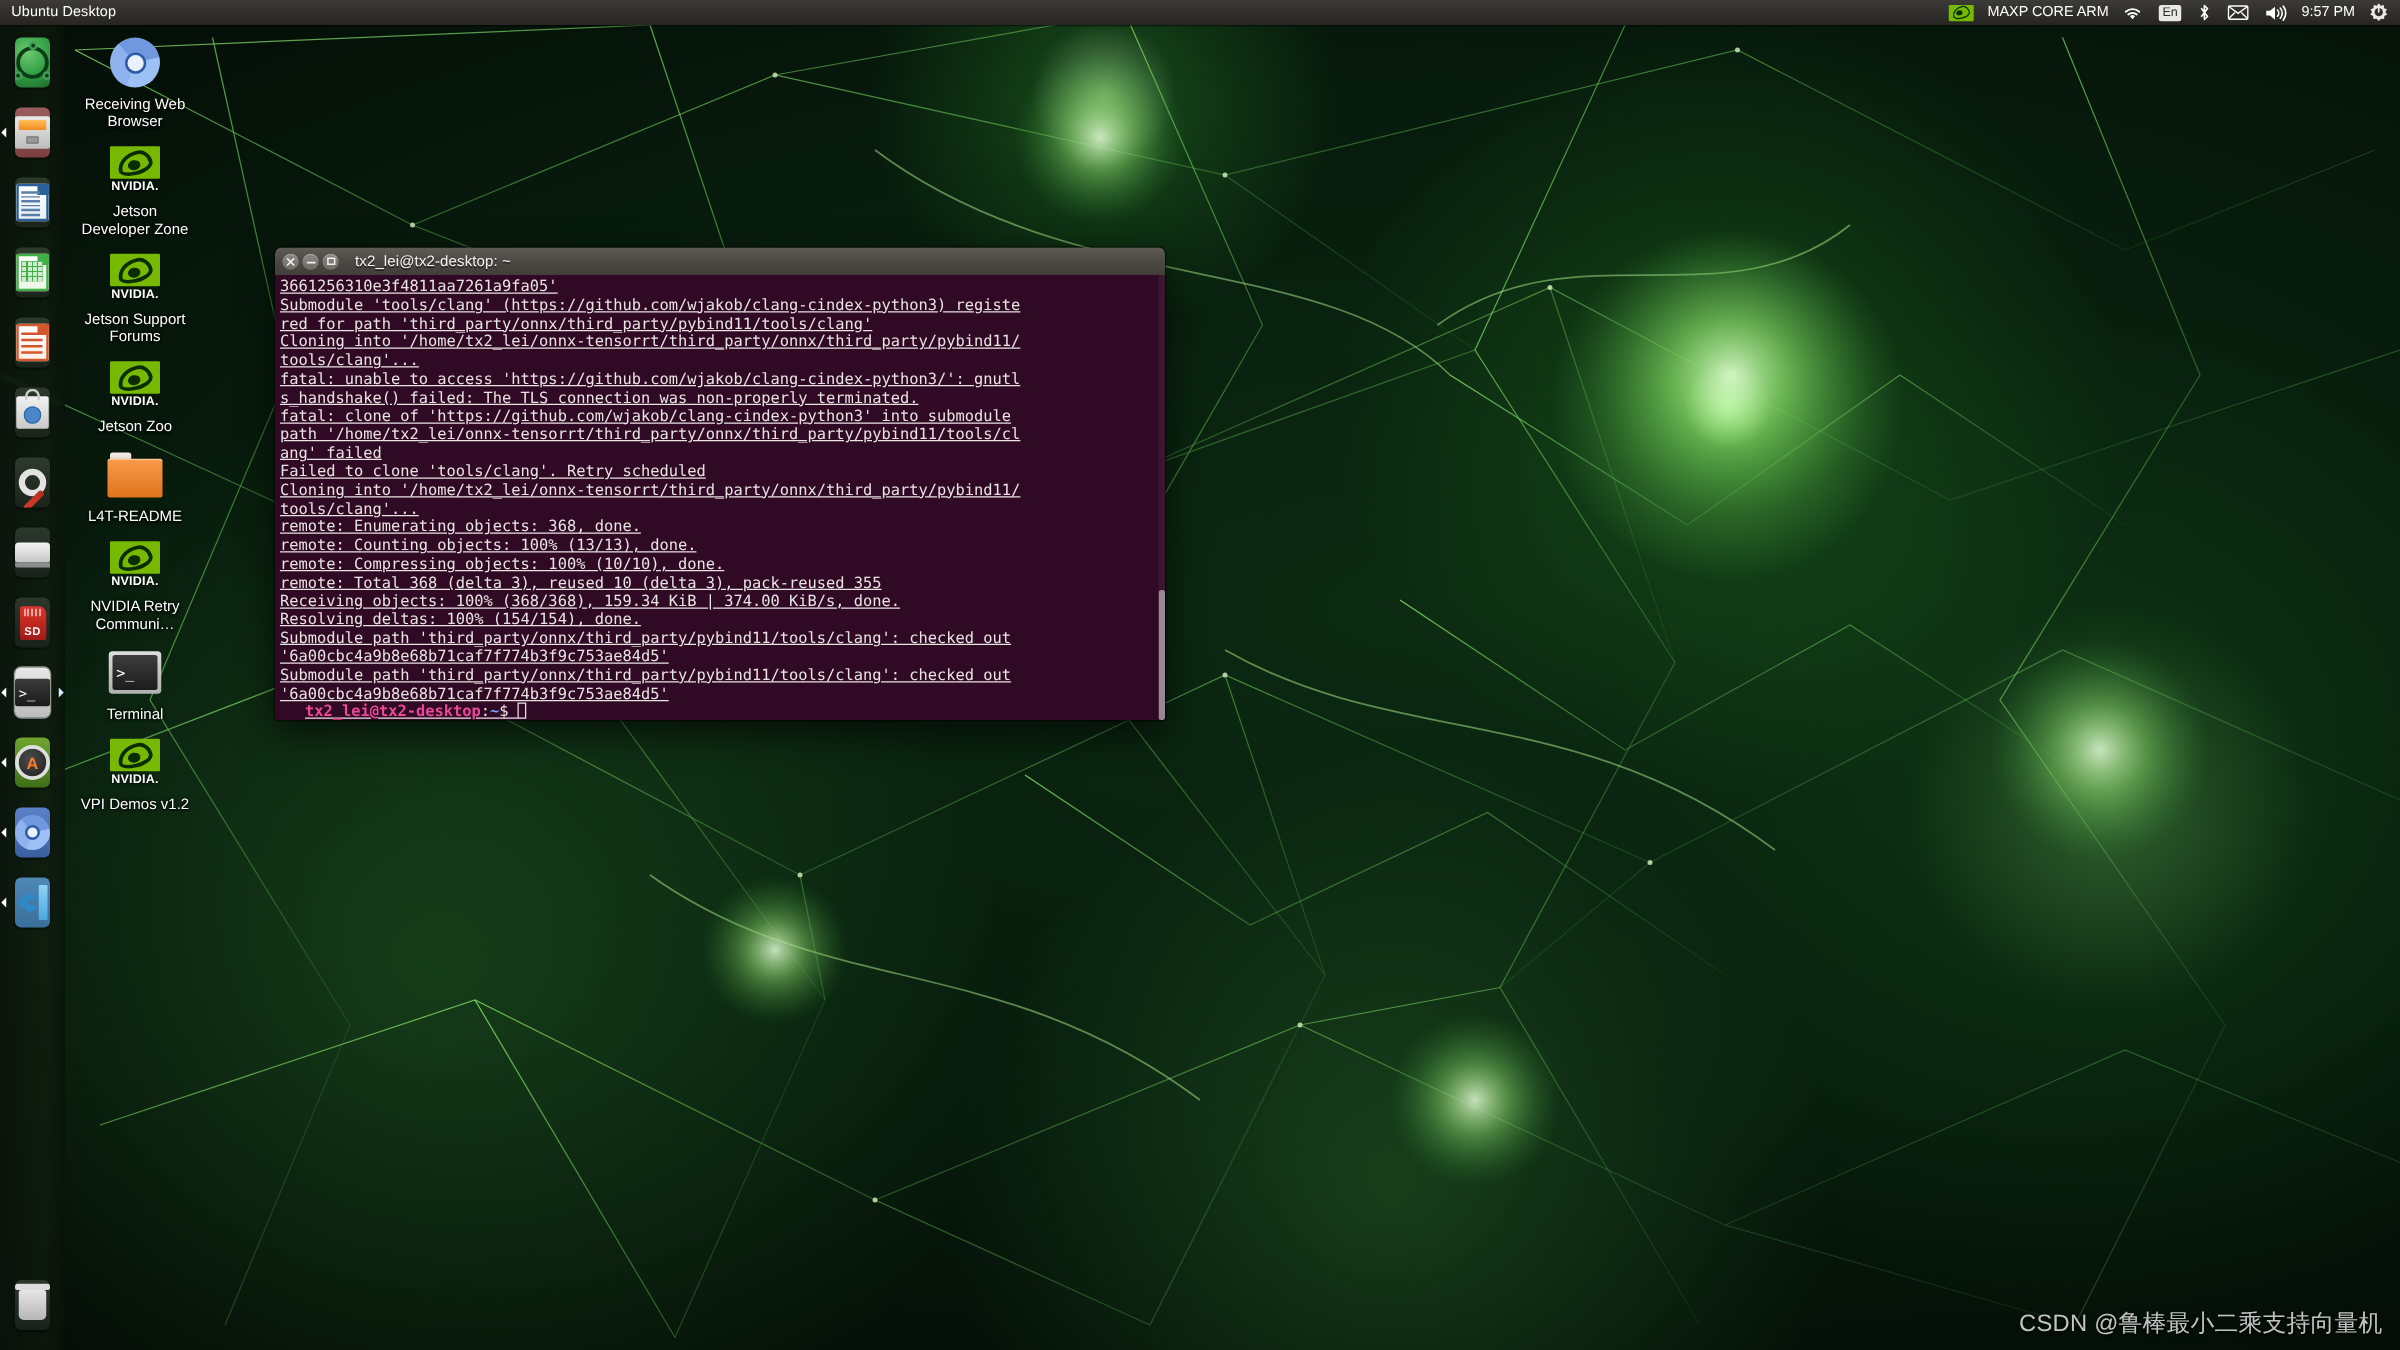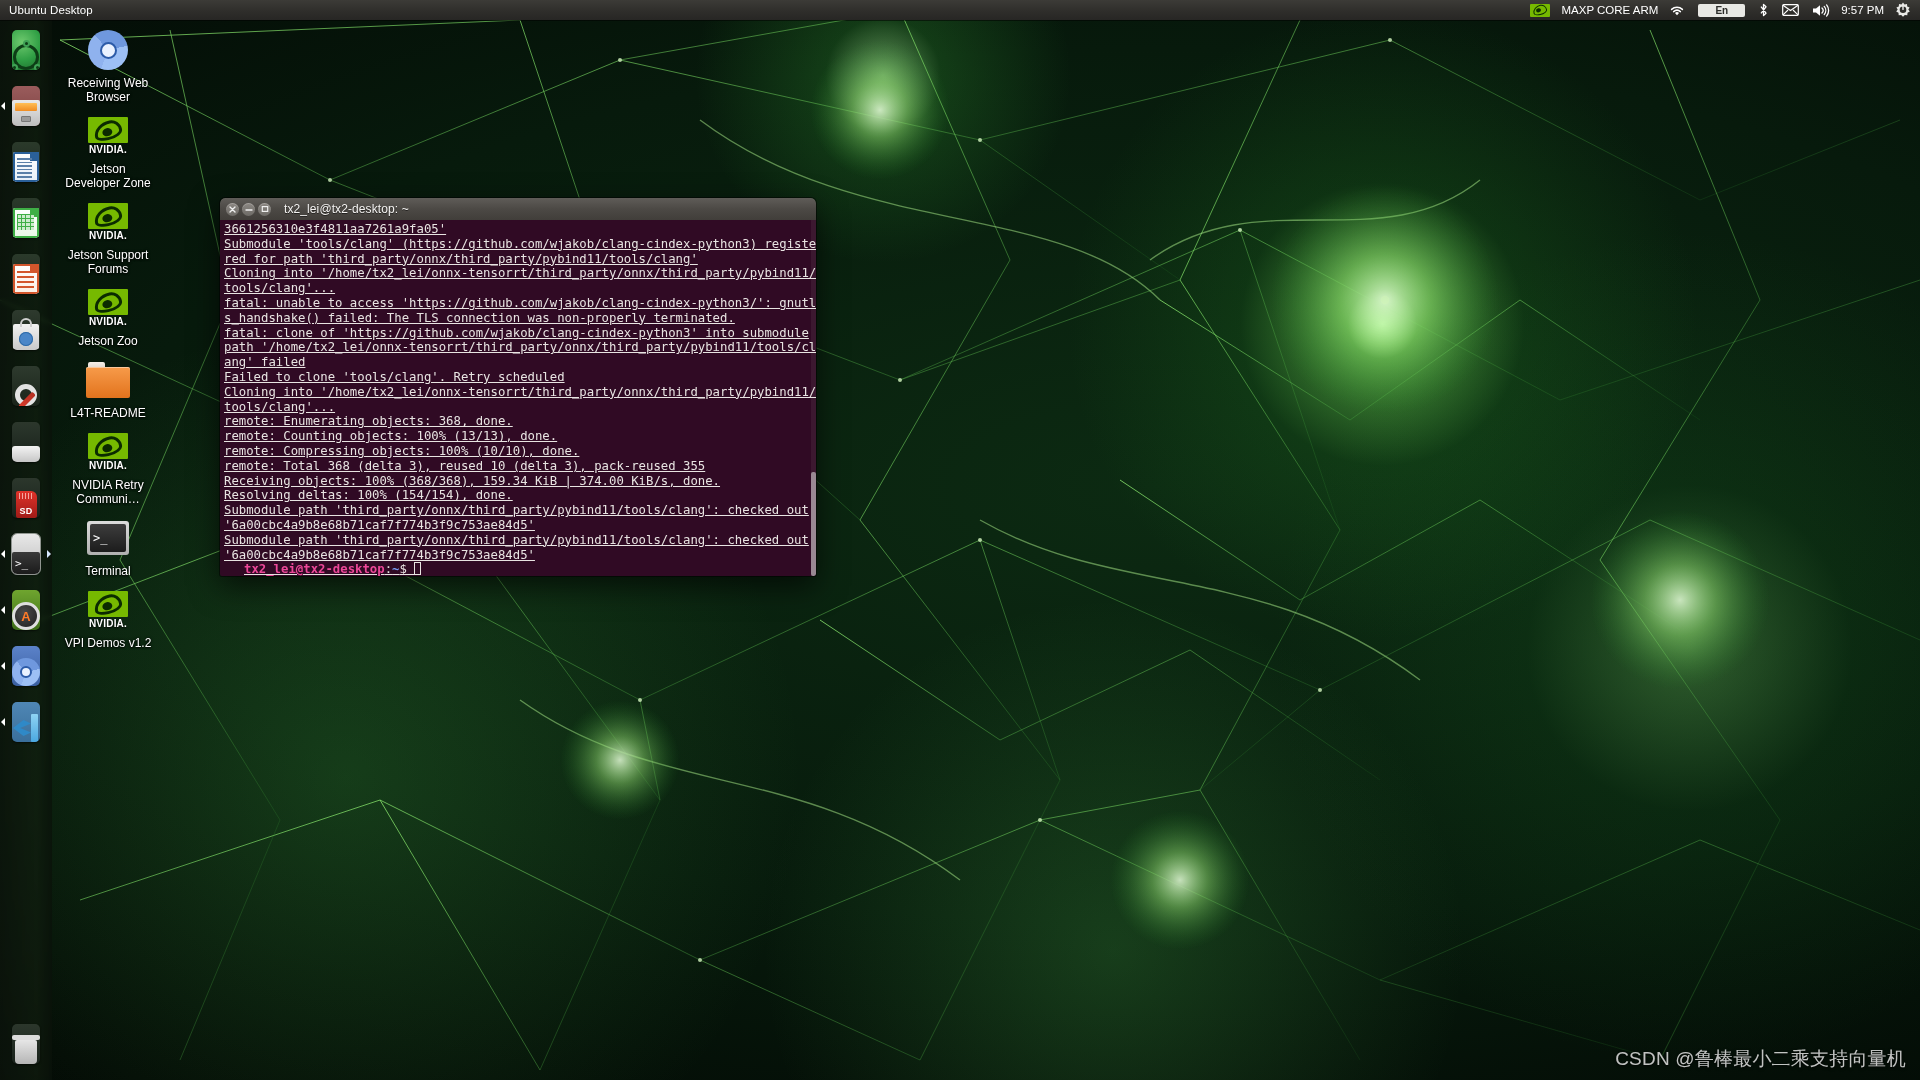--- a/index.html
+++ b/index.html
@@ -53,42 +53,42 @@
     border-radius: 60% 40% 55% 45% / 70% 60% 40% 30%;
     transform: rotate(-12deg);
     position: relative;
   }
   .nv-eye::after {
     content: ""; position: absolute; left: 2.4px; top: 2.2px;
     width: 5px; height: 4px; background: #0b2b00; border-radius: 50%;
   }
   .panel-text { font-size: 11.5px; color: #ffffff; text-align: center; }
   .kbd-ind {
-    background: #e8e8e4; color: #2b2b28; font-size: 10px; font-weight: bold;
-    padding: 0px 17px; border-radius: 2px; line-height: 13px;
+    background: #e8e8e4; color: #2b2b28; font-size: 10px; font-weight: normal;
+    padding: 0px 3px; border-radius: 2px; line-height: 13px;
   }
 
   
   #launcher {
     position: absolute; top: 20px; left: 0; bottom: 0; width: 52px;
     background: linear-gradient(to right, rgba(12,20,12,.80), rgba(18,30,16,.66) 70%, rgba(10,18,10,.78));
     backdrop-filter: blur(2px);
     z-index: 40;
     padding-top: 4px;
   }
   .launch-item {
     position: relative;
     width: 52px; height: 52px;
     display: flex; align-items: center; justify-content: center;
     margin-bottom: 4px;
     cursor: pointer;
   }
   .launch-icon {
     width: 28px; height: 40px; border-radius: 5px;
-    display: flex; align-items: flex-end; justify-content: center;
+    display: flex; align-items: center; justify-content: center;
     position: relative; overflow: hidden;
     box-shadow: 0 1px 2px rgba(0,0,0,.55);
   }
   .launch-item.running::before {
     content: ""; position: absolute; left: 1px; top: 50%; transform: translateY(-50%);
     border-style: solid; border-width: 4px 4px 4px 0;
     border-color: transparent #ffffff transparent transparent;
   }
   .launch-item.focused::after {
     content: ""; position: absolute; right: 1px; top: 50%; transform: translateY(-50%);
@@ -245,21 +245,21 @@
     border-radius: 3px; padding: 3px;
   }
   .term-art .scr {
     width:100%; height:100%; background: linear-gradient(to bottom,#3d3d3d,#1c1c1c);
     border-radius: 2px; color: #fff; font-family: "DejaVu Sans Mono", monospace;
     font-size: 12px; display:flex; align-items:center; padding-left: 3px;
   }
 
   
   #terminal-window {
-    position: absolute; left: 220px; top: 198px; width: 596px; height: 378px;
+    position: absolute; left: 220px; top: 198px; width: 712px; height: 378px;
     z-index: 30;
     box-shadow: 0 10px 30px rgba(0,0,0,.65), 0 0 0 1px rgba(0,0,0,.5);
     border-radius: 5px 5px 2px 2px;
     overflow: hidden;
   }
   #titlebar {
     height: 22px;
     background: linear-gradient(to bottom, #5f5c58 0%, #4c4945 50%, #413e3a 100%);
     display: flex; align-items: center; padding-left: 6px;
     border-radius: 5px 5px 0 0;

